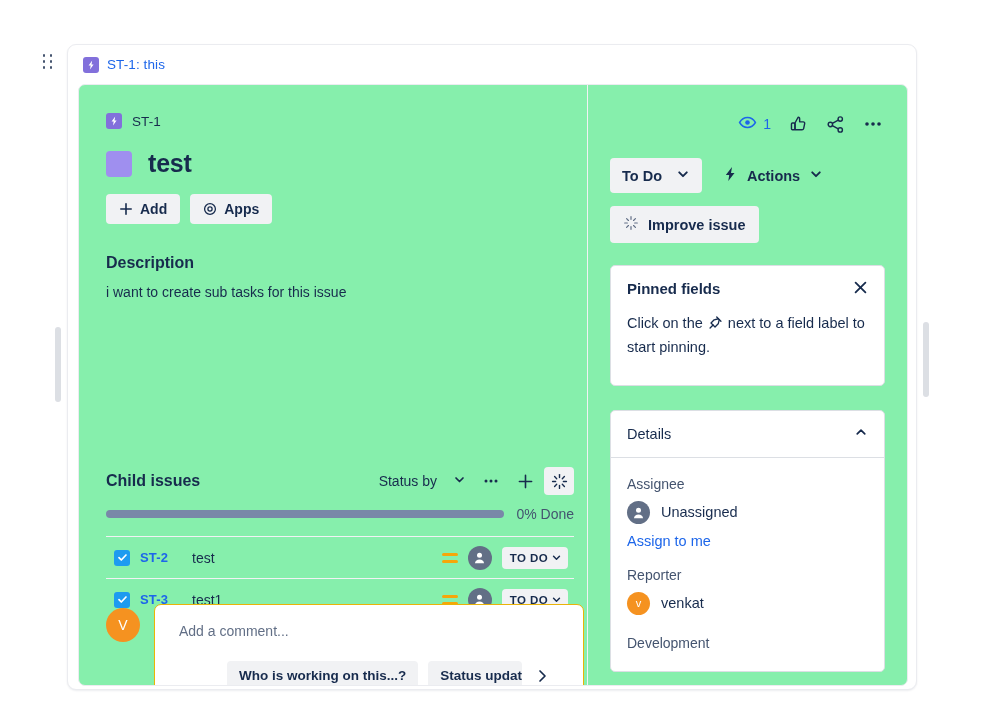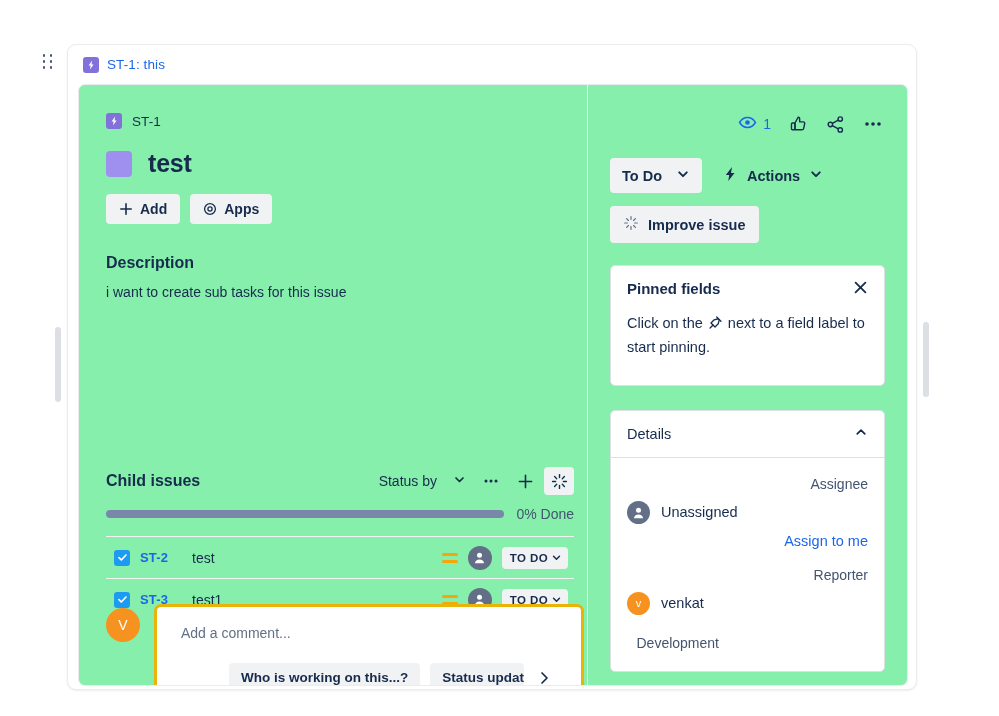--- a/index.html
+++ b/index.html
@@ -307,21 +307,21 @@
   }
   .avatar-user {
     width: 34px; height: 34px; border-radius: 50%;
     background: #f59220; color: #fff;
     display: inline-flex; align-items: center; justify-content: center;
     font-size: 14px; font-weight: normal; flex: none;
     margin-top: 4px;
   }
   .comment-box {
     flex: 1;
-    border: 3px solid #eab308;
+    border: 1px solid #eab308;
     border-radius: 7px;
     background: #fff;
     padding: 18px 20px 22px 24px;
     box-sizing: border-box;
     height: 108px;
   }
   .comment-placeholder { font-size: 14px; color: #626f86; }
   .quick-chips {
     display: flex;
     align-items: center;
@@ -399,21 +399,21 @@
   .pinned-panel { padding: 14px 16px 26px 16px; margin-bottom: 24px; }
   .pinned-head {
     display: flex; align-items: flex-start; justify-content: space-between;
     margin-bottom: 14px;
   }
   .pinned-title { font-size: 15px; font-weight: bold; color: #172b4d; }
   .close-x { cursor: pointer; color: #172b4d; line-height: 1; }
   .pinned-body { font-size: 14.5px; color: #172b4d; line-height: 1.55; }
   .pinned-body .pin-inline { display: inline-block; vertical-align: -2px; margin: 0 1px; }
 
-  .details-panel { overflow: hidden; text-align: right; }
+  .details-panel { overflow: hidden; }
   .details-head {
     display: flex; align-items: center; justify-content: space-between;
     padding: 14px 16px;
     border-bottom: 1px solid #dcdfe4;
   }
   .details-title { font-size: 14.5px; color: #172b4d; }
   .details-body { padding: 18px 16px 0 16px; }
   .field-label { font-size: 14px; color: #44546f; margin-bottom: 9px; }
   .field-value-row { display: flex; align-items: center; gap: 11px; }
   .field-value { font-size: 14.5px; color: #172b4d; }

